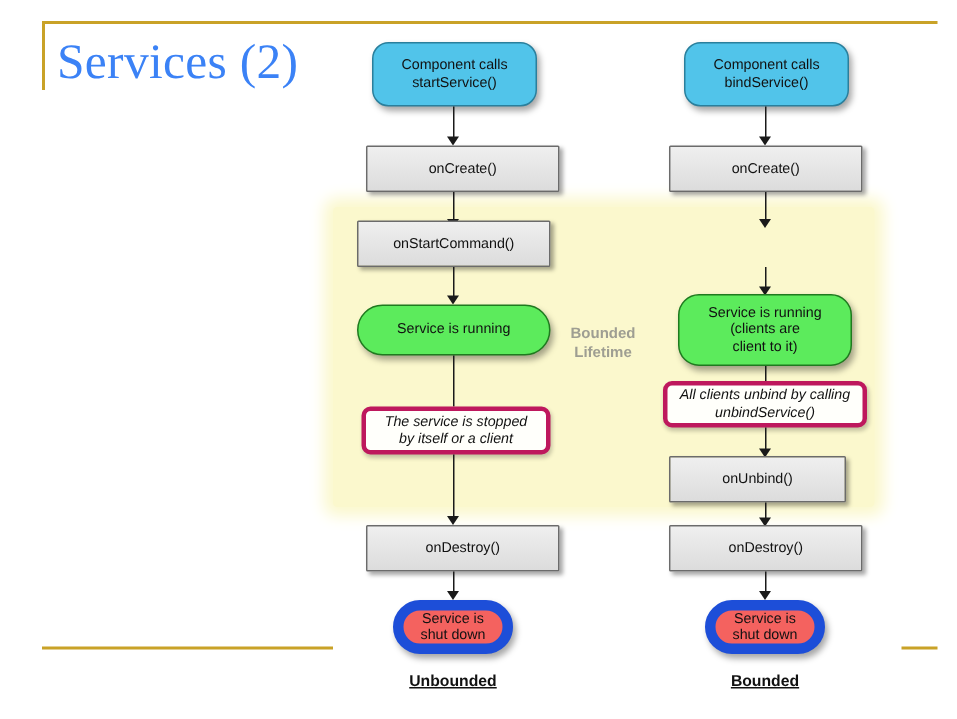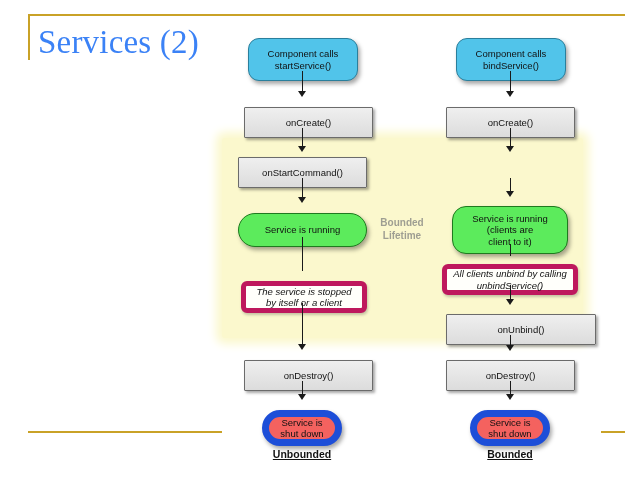--- a/index.html
+++ b/index.html
@@ -61,21 +61,20 @@
 
   
   .node{
     position:absolute;
     display:flex;align-items:center;justify-content:center;
     text-align:center;
     color:#111;
     font-size:9.5px;
     line-height:11.5px;
     box-sizing:border-box;
-    margin-top:10px;
   }
   .node span{display:block;padding:0 4px;}
 
   .n-proc{           
     background:linear-gradient(#efefef,#dcdcdc);
     border:1px solid #6b6b6b;
     box-shadow:2px 2px 3px rgba(0,0,0,.35);
     border-radius:1px;
   }
   .n-blue{
@@ -92,21 +91,21 @@
   .n-green.pill{border-radius:22px;}
   .n-green.rrect{border-radius:14px;}
   .n-red{
     background:#f4625f;
     border:7px solid #1d4ed8;
     border-radius:18px;
     box-shadow:2px 3px 4px rgba(0,0,0,.35);
   }
   .n-note{
     background:#fffffb;
-    border:5px solid #be185d;
+    border:3px solid #be185d;
     border-radius:6px;
     font-style:italic;
     box-shadow:1px 2px 3px rgba(0,0,0,.22);
     justify-content:center;
   }
 
   
   .conn{position:absolute;width:1px;background:#1a1a1a;}
   .arrow{
     position:absolute;width:0;height:0;
@@ -221,21 +220,21 @@
 
     <div class="node n-note" style="left:442px;top:254px;width:136px;height:31px;">
       <span>
         <i style="display:block">All clients unbind by calling</i>
         <i style="display:block">unbindService()</i>
       </span>
     </div>
     <div class="conn" style="left:510px;top:285px;height:17px;"></div>
     <div class="arrow" style="left:506px;top:299px;"></div>
 
-    <div class="node n-proc" style="left:446px;top:304px;width:150px;height:31px;">
+    <div class="node n-proc" style="left:446px;top:304px;width:118px;height:31px;">
       <span>onUnbind()</span>
     </div>
     <div class="conn" style="left:510px;top:335px;height:13px;"></div>
     <div class="arrow" style="left:506px;top:345px;"></div>
 
     <div class="node n-proc" style="left:446px;top:350px;width:129px;height:31px;">
       <span>onDestroy()</span>
     </div>
     <div class="conn" style="left:510px;top:381px;height:16px;"></div>
     <div class="arrow" style="left:506px;top:394px;"></div>

